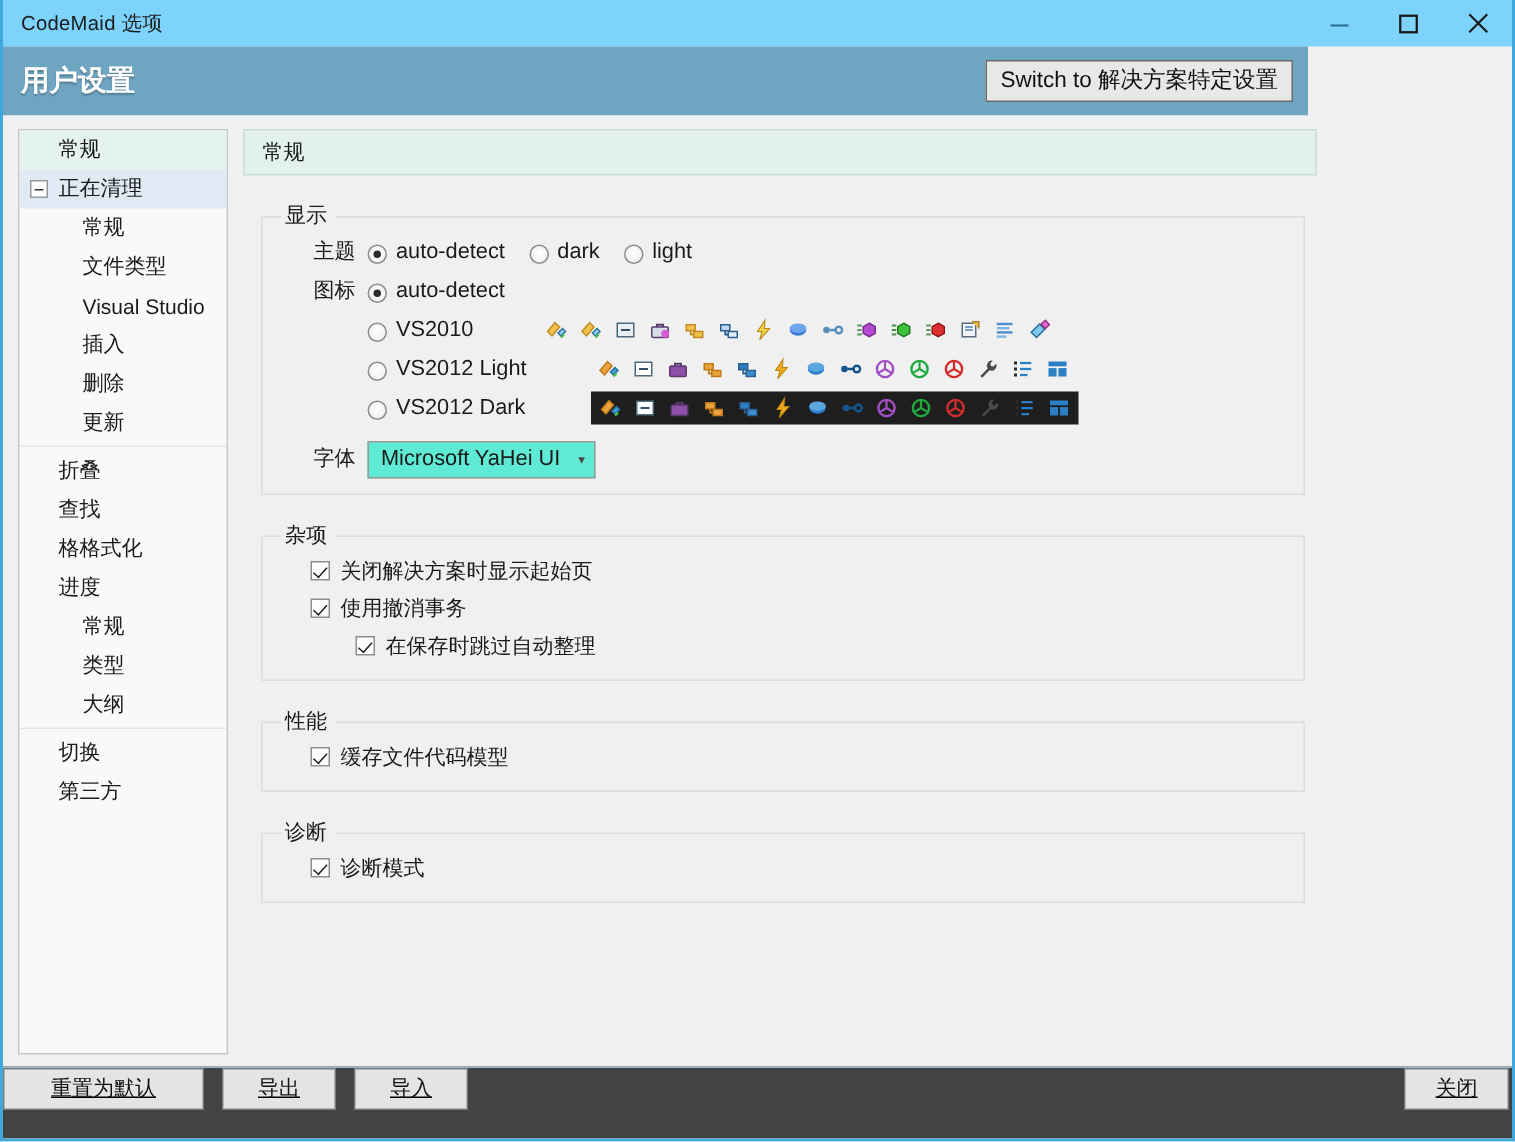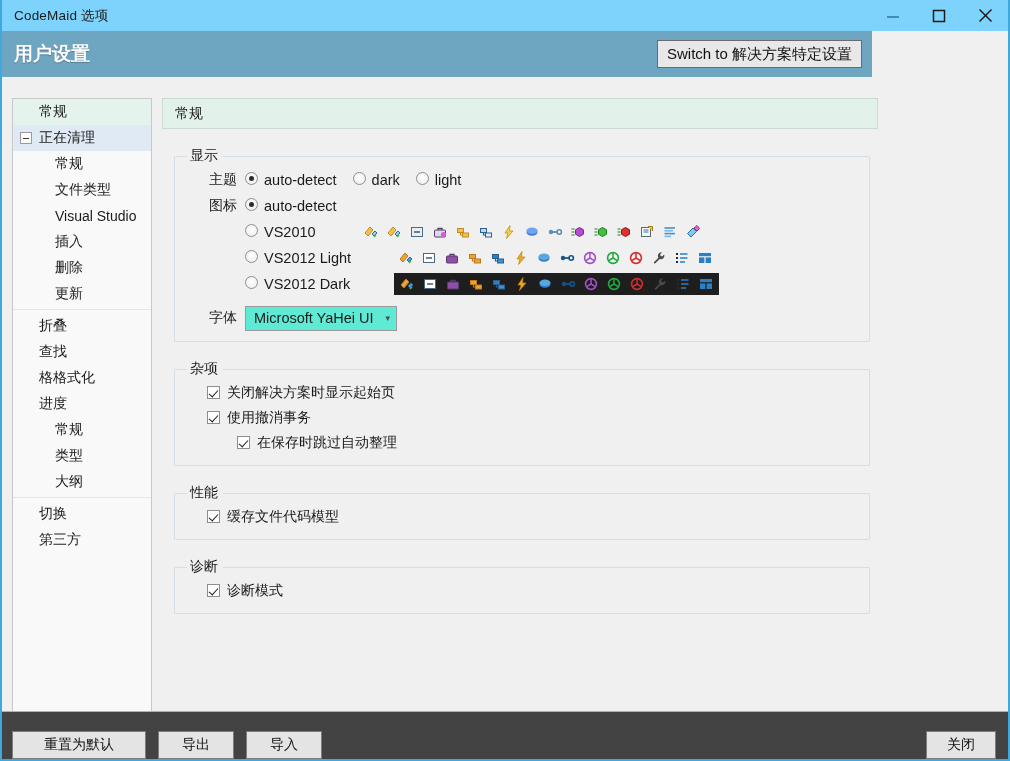--- a/index.html
+++ b/index.html
@@ -53,21 +53,21 @@
     border: 1px solid #6b6b6b;
     color: #111;
     font-size: 15px;
     padding: 4px 9px 5px 9px;
     white-space: nowrap;
     line-height: 1.15;
   }
 
   
   .body {
-    position: absolute; left: 0; top: 89px; width: 884px; height: 636px;
+    position: absolute; left: 0; top: 77px; width: 884px; height: 636px;
     background: #f0f0f0;
   }
 
   
   .tree {
     position: absolute; left: 10px; top: 9px; width: 140px; height: 617px;
     background: #f9f9f9;
     border: 1px solid #c8c8c8;
     overflow: hidden;
   }
@@ -117,21 +117,21 @@
     font-size: 14px; color: #1a1a1a; padding: 0 5px 0 3px; margin-left: 2px;
   }
 
   .row { display: flex; align-items: center; min-height: 26px; }
   .field-label {
     font-size: 14px; color: #1a1a1a; width: 52px; text-align: right;
     margin-right: 8px; flex: none;
   }
 
   
-  .radio { display: inline-flex; align-items: flex-start; margin-right: 16px; cursor: default; }
+  .radio { display: inline-flex; align-items: flex-end; margin-right: 16px; cursor: default; }
   .radio .dot {
     width: 13px; height: 13px; border-radius: 50%;
     border: 1px solid #8d8d8d; background: #fdfdfd;
     position: relative; flex: none;
     background-image: radial-gradient(circle at 50% 42%, #ffffff 0%, #f1f1f1 70%);
   }
   .radio.on .dot::after {
     content: ""; position: absolute; left: 3px; top: 3px;
     width: 5px; height: 5px; border-radius: 50%; background: #2b2b2b;
   }
@@ -167,21 +167,21 @@
     padding: 0 6px 0 8px;
     font-size: 14.5px; color: #1a1a1a;
   }
   .combo .caret { margin-left: auto; padding-left: 12px; color: #4a4a4a; font-size: 9px; }
 
   
   .footer {
     position: absolute; left: 0; bottom: 0; width: 1006px; height: 48px;
     background: #434343;
     border-top: 1px solid #9bb7c8;
-    display: flex; align-items: flex-end; padding: 0 10px;
+    display: flex; align-items: flex-start; padding: 0 0; text-decoration: underline;
   }
   .fbtn {
     background: #e4e4e4; border: 1px solid #7d7d7d; color: #111;
     font-size: 14px; height: 28px; min-width: 76px;
     display: flex; align-items: center; justify-content: center;
     margin-right: 12px; padding: 0 12px; white-space: nowrap;
   }
   .fbtn.wide { min-width: 134px; }
   .fbtn.right { margin-left: auto; margin-right: 2px; min-width: 70px; }
 </style>

